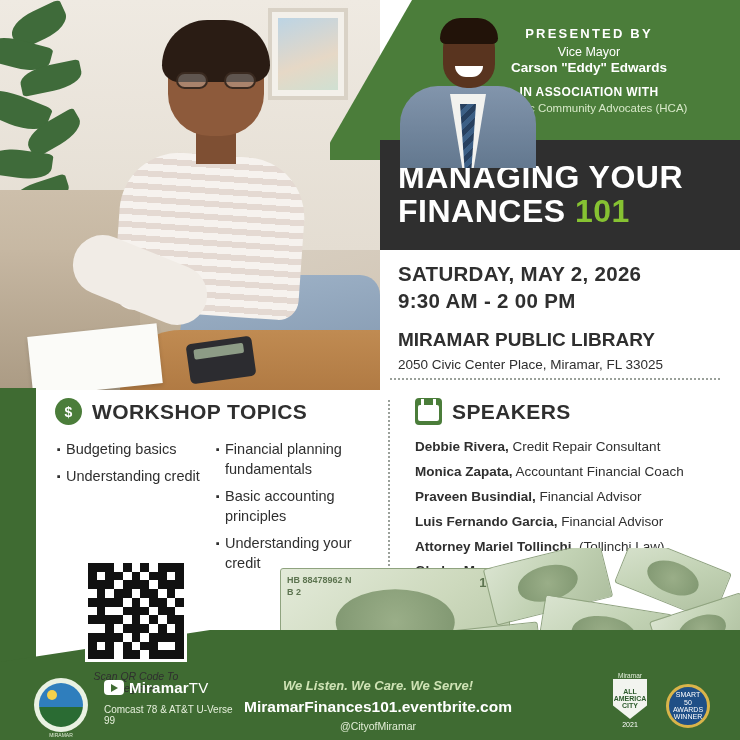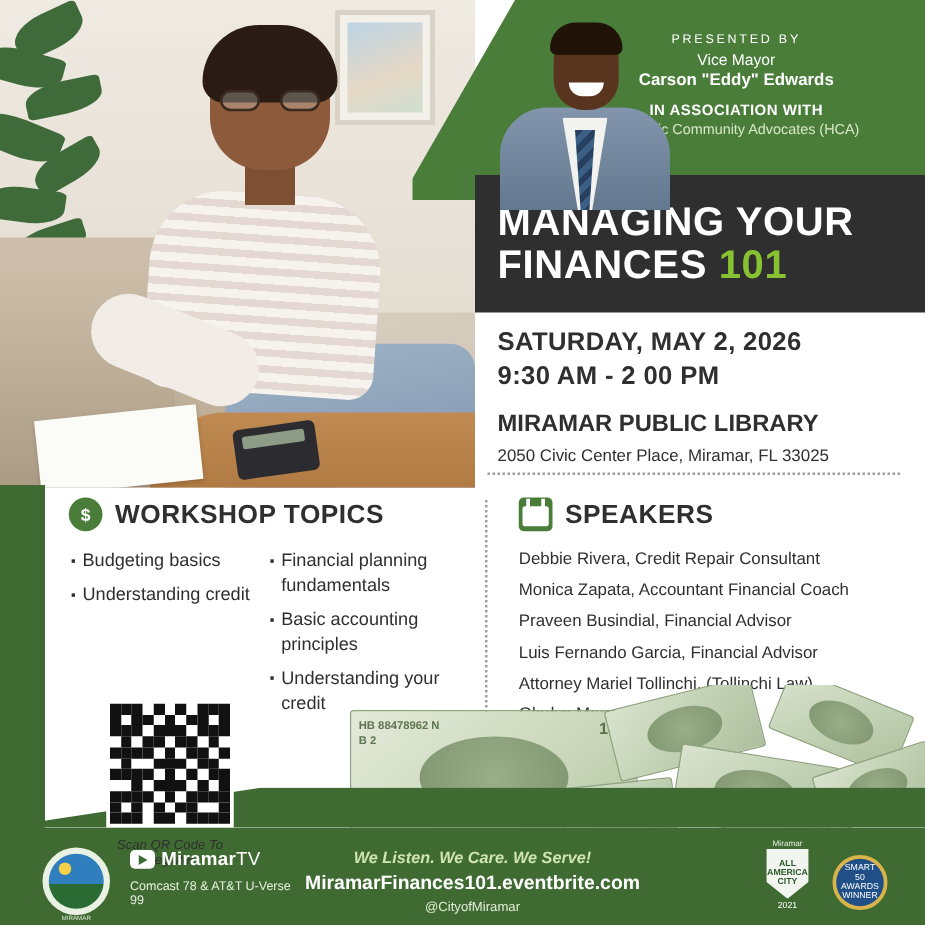--- a/index.html
+++ b/index.html
@@ -115,21 +115,21 @@
   .green-shape {
     position:absolute; right:0; top:0; width:420px; height:160px;
     background:#4b7d3a;
     clip-path: polygon(92px 0, 420px 0, 420px 160px, 0 160px);
   }
   .presented {
     position:absolute; right:36px; top:26px; width:230px;
     text-align:center; color:#ffffff; z-index:5;
   }
   .presented .lbl {
-    font-size:10px; letter-spacing:2.2px; font-weight:normal;
+    font-size:13px; letter-spacing:2.2px; font-weight:bold;
   }
   .presented .nm1 { font-size:12.5px; margin-top:4px; }
   .presented .nm2 { font-size:13.5px; font-weight:bold; margin-top:1px; }
   .presented .assoc { font-size:12px; font-weight:bold; margin-top:10px; letter-spacing:.4px;}
   .presented .hca { font-size:11.5px; color:#d7e8c8; margin-top:3px; }
 
   
   .mayor {
     position:absolute; left:398px; top:8px; width:140px; height:152px; z-index:6;
   }
@@ -229,21 +229,21 @@
   .titem:before {
     content:"·"; position:absolute; left:1px; top:-2px; font-size:19px; font-weight:bold;
   }
 
   
   .speakers { position:absolute; left:415px; top:398px; width:310px; }
   .sp-list { margin-top:14px; }
   .sp {
     font-size:13.5px; color:#2f2f2f; margin-bottom:8px; line-height:1.25;
   }
-  .sp b { font-weight:normal; }
+  .sp b { font-weight:bold; }
 
   
   .qr-wrap { position:absolute; left:76px; top:560px; width:120px; text-align:center; }
   .qr {
     width:102px; height:102px; margin:0 auto;
     background:#ffffff; padding:3px;
   }
   .qr-grid { width:100%; height:100%; display:grid;
     grid-template-columns: repeat(11,1fr); grid-template-rows: repeat(11,1fr);}
   .qr-grid i { background:#111; }

